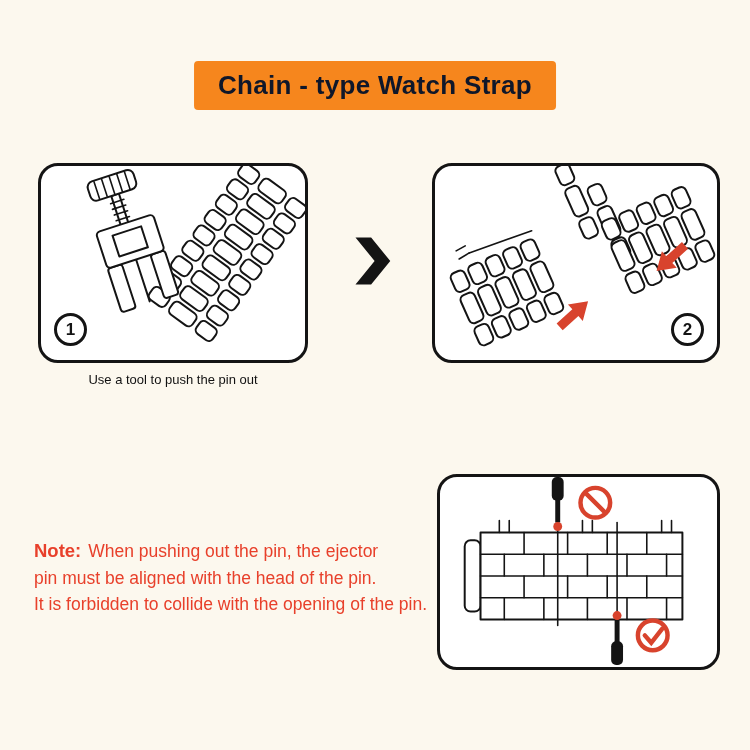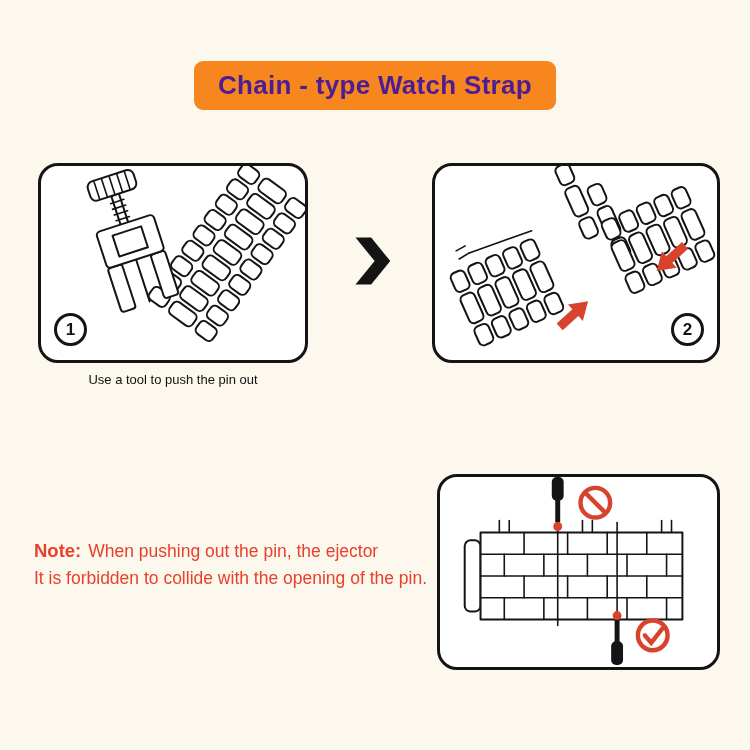--- a/index.html
+++ b/index.html
@@ -4,22 +4,22 @@
 <style>
   html,body{margin:0;padding:0;}
   .canvas{
     width:750px;height:750px;position:relative;overflow:hidden;
     background:#FCF8EE;
     font-family:"Liberation Sans", sans-serif;
     color:#141414;
   }
   .title-banner{
     position:absolute;left:50%;top:61px;transform:translateX(-50%);
-    background:#F6861D;color:#4c1d95;font-weight:bold;font-size:26px;
-    padding:9px 24px;border-radius:9px;white-space:nowrap;letter-spacing:.3px;
+    background:#F6861D;color:#0f172a;font-weight:bold;font-size:26px;
+    padding:9px 24px;border-radius:4px;white-space:nowrap;letter-spacing:.3px;
   }
   .panel{
     position:absolute;background:#ffffff;border:3px solid #141414;border-radius:20px;
     box-sizing:border-box;
   }
   .panel-left{left:38px;top:163px;width:270px;height:200px;}
   .panel-right{left:432px;top:163px;width:288px;height:200px;}
   .panel-note{left:437px;top:474px;width:283px;height:196px;}
   .panel svg.fill{position:absolute;left:0;top:0;width:100%;height:100%;}
   .step-num{
@@ -145,20 +145,21 @@
     </svg>
     <div class="step-num num-right">2</div>
   </div>
 
   <div class="caption caption-left">Use a tool to push the pin out</div>
 
   <div class="note">
     <div>
       <span class="note-label">Note:</span><span>When pushing out the pin, the ejector</span>
     </div>
+    <div>pin must be aligned with the head of the pin.</div>
     <div>It is forbidden to collide with the opening of the pin.</div>
   </div>
 
   <div class="panel panel-note">
     <svg class="fill" viewBox="0 0 278 192">
 
       <g>
         <rect class="ink" x="24" y="64" width="16" height="72" rx="6"></rect>
         <rect class="ink" x="40" y="56" width="204" height="88"></rect>
         <path class="thin" d="M40,78 H244 M40,100 H244 M40,122 H244"></path>

